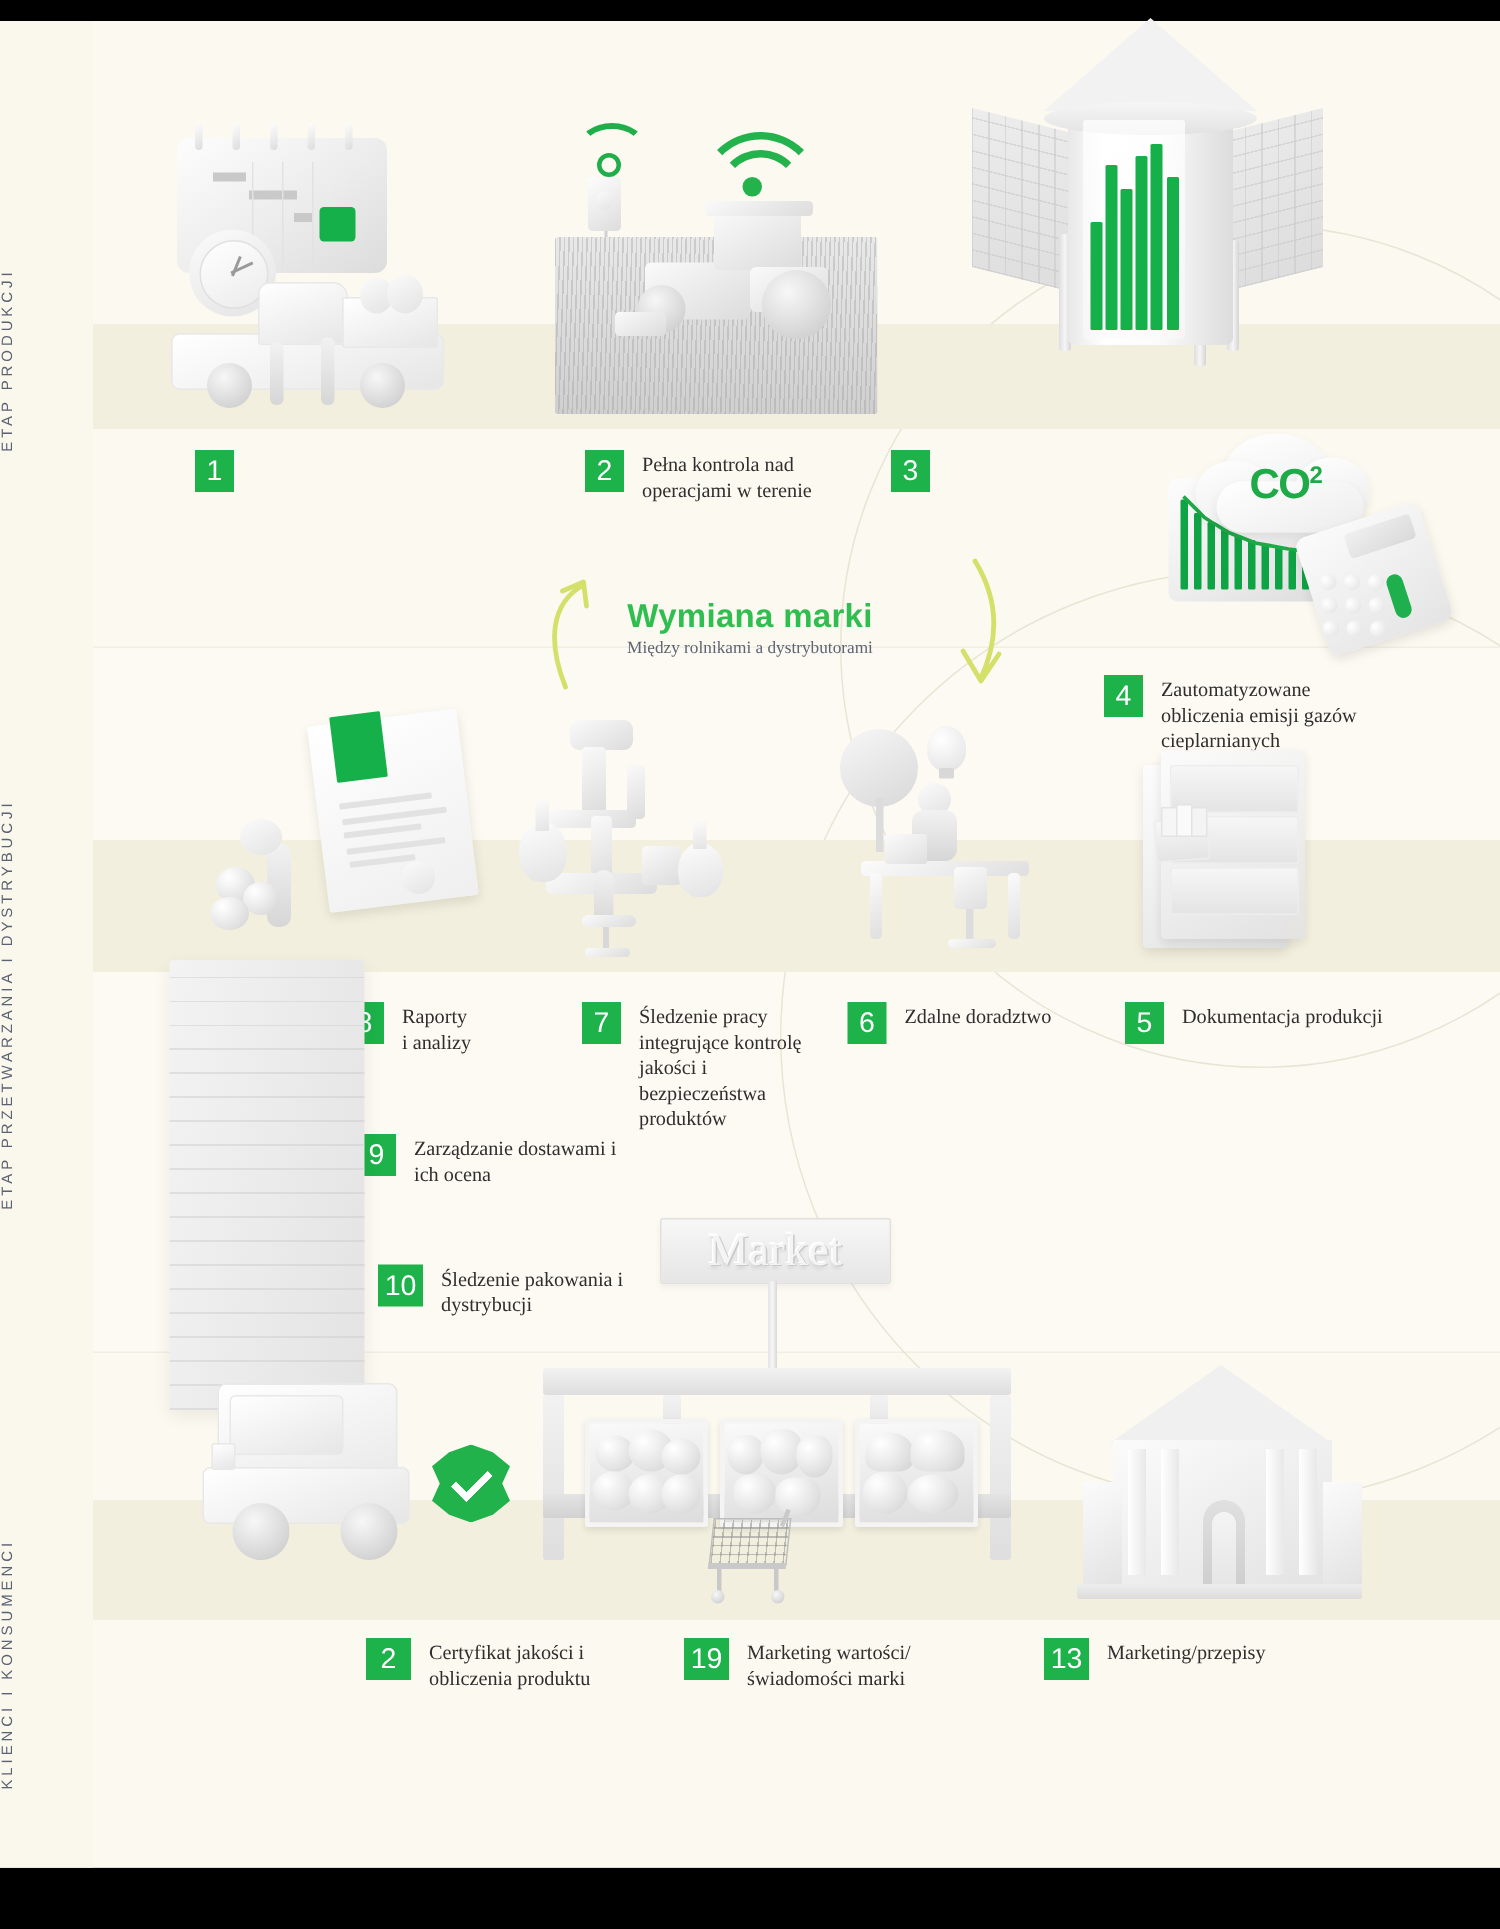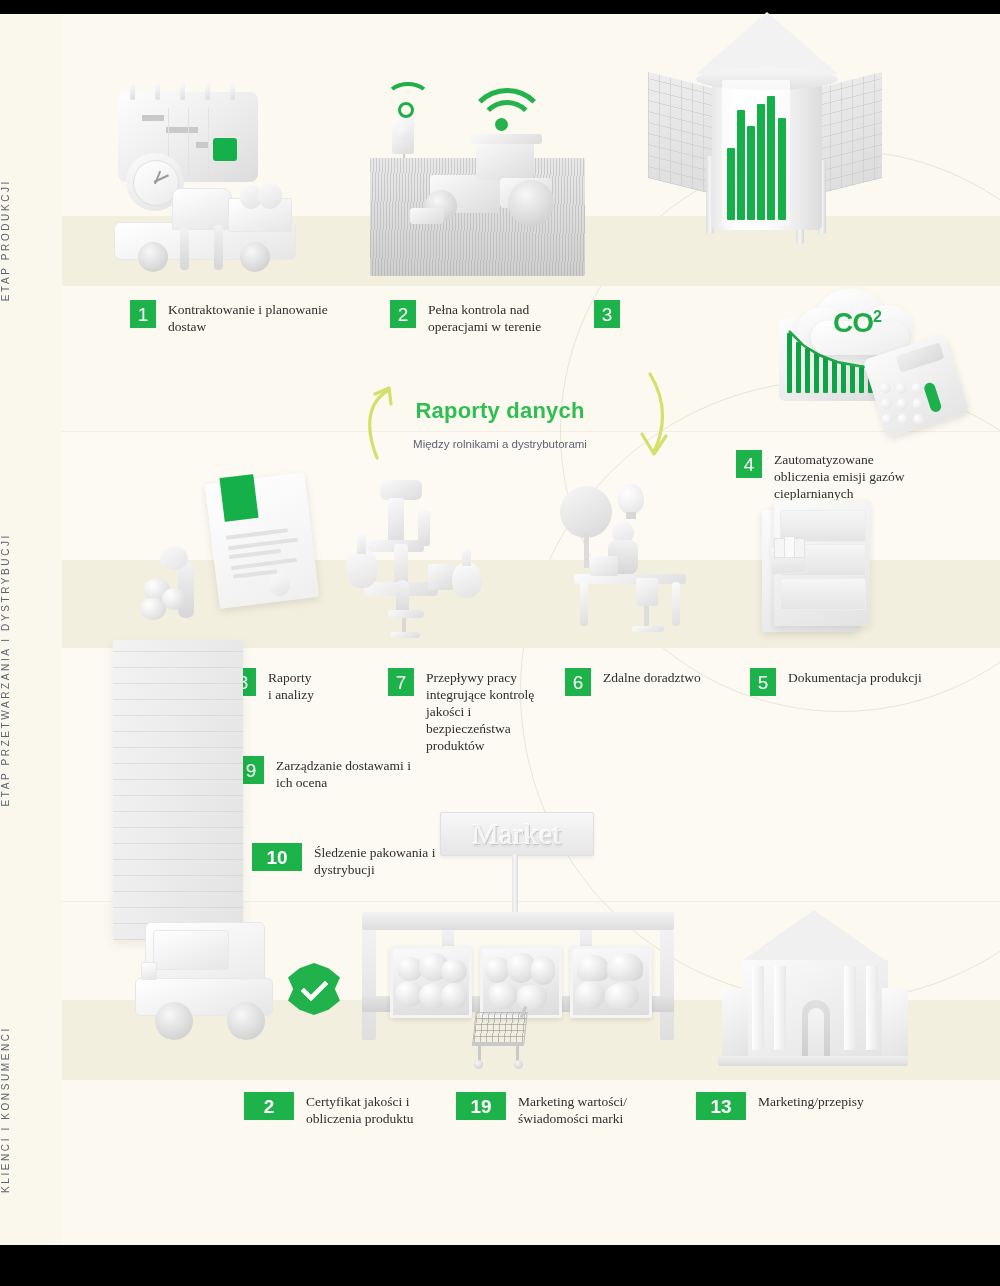--- a/index.html
+++ b/index.html
@@ -112,21 +112,21 @@
     background: #1db24a;
     color: #ffffff;
     font-family: "Liberation Sans", sans-serif;
     font-size: 19px;
     font-weight: 300;
     display: flex;
     align-items: center;
     justify-content: center;
     line-height: 1;
   }
-  .num.wide { width: 50px; font-weight: bold; }
+  .num.wide { width: 30px; }
   .item-text {
     margin-left: 12px;
     font-family: "Liberation Serif", serif;
     font-size: 13.5px;
     line-height: 17px;
     color: #2e2e2e;
     white-space: pre-line;
     padding-top: 1px;
   }
 
@@ -136,24 +136,24 @@
     text-align: center;
   }
   .exchange-title {
     font-family: "Liberation Sans", sans-serif;
     font-size: 22px;
     font-weight: bold;
     color: #2fbe4f;
     letter-spacing: 0.2px;
   }
   .exchange-sub {
-    font-family: Liberation Sans, sans-serif;
+    font-family: Liberation Serif, serif;
     font-size: 11.5px;
     color: #5e6472;
-    margin-top: 14px;
+    margin-top: 2px;
   }
 
   
   .ill { position: absolute; }
   .grey-box {
     position: absolute;
     background: linear-gradient(145deg,#fdfdfd 0%,#ececec 55%,#dcdcdc 100%);
     border-radius: 4px;
   }
   .grey-soft {
@@ -542,39 +542,37 @@
       <div class="calc-key" style="left:36px; top:29px;"></div>
       <div class="calc-key" style="left:2px;  top:34px;"></div>
       <div class="calc-key" style="left:17px; top:39px;"></div>
       <div class="calc-key" style="left:32px; top:44px;"></div>
       <div class="calc-key green" style="left:52px; top:18px;"></div>
     </div>
   </div>
 
   <div class="item" style="left:130px; top:300px; width:260px;">
     <div class="num">1</div>
-    <div class="item-text">Kontraktowanie i planowanie
-dostaw</div>
   </div>
   <div class="item" style="left:390px; top:300px; width:210px;">
     <div class="num">2</div>
     <div class="item-text">Pełna kontrola nad
 operacjami w terenie</div>
   </div>
   <div class="item" style="left:594px; top:300px; width:220px;">
     <div class="num">3</div>
   </div>
 
   <svg style="position:absolute; left:355px; top:372px; width:66px; height:88px;" viewBox="0 0 66 88">
     <path d="M22 86 C10 56, 12 30, 34 18" fill="none" stroke="#d4e06a" stroke-width="3.2" stroke-linecap="round"></path>
     <path d="M20 22 L34 16 L36 32" fill="none" stroke="#d4e06a" stroke-width="3.2" stroke-linecap="round" stroke-linejoin="round"></path>
   </svg>
 
   <div class="exchange" style="left:330px; top:398px; width:340px;">
-    <div class="exchange-title">Raporty danych</div>
+    <div class="exchange-title">Wymiana marki</div>
     <div class="exchange-sub">Między rolnikami a dystrybutorami</div>
   </div>
 
   <svg style="position:absolute; left:618px; top:372px; width:66px; height:88px;" viewBox="0 0 66 88">
     <path d="M32 2 C48 28, 48 54, 36 80" fill="none" stroke="#d4e06a" stroke-width="3.2" stroke-linecap="round"></path>
     <path d="M24 62 L36 82 L48 64" fill="none" stroke="#d4e06a" stroke-width="3.2" stroke-linecap="round" stroke-linejoin="round"></path>
   </svg>
 
   <div class="item" style="left:736px; top:450px; width:230px;">
     <div class="num">4</div>
@@ -653,21 +651,21 @@
     <div style="position:absolute; left:44px; top:46px; width:9px; height:18px; background:#f4f4f4; border:1px solid #e3e3e3;"></div>
   </div>
 
   <div class="item" style="left:230px; top:668px; width:120px;">
     <div class="num">8</div>
     <div class="item-text">Raporty
 i analizy</div>
   </div>
   <div class="item" style="left:388px; top:668px; width:170px;">
     <div class="num">7</div>
-    <div class="item-text">Przepływy pracy
+    <div class="item-text">Śledzenie pracy
 integrujące kontrolę
 jakości i bezpieczeństwa
 produktów</div>
   </div>
   <div class="item" style="left:565px; top:668px; width:180px;">
     <div class="num">6</div>
     <div class="item-text">Zdalne doradztwo</div>
   </div>
   <div class="item" style="left:750px; top:668px; width:210px;">
     <div class="num">5</div>

